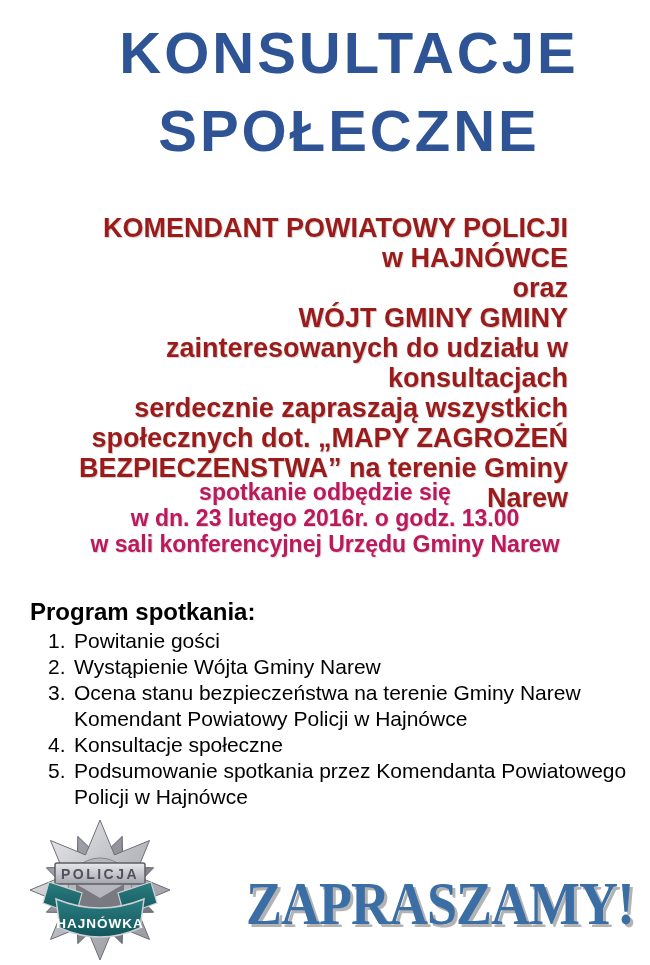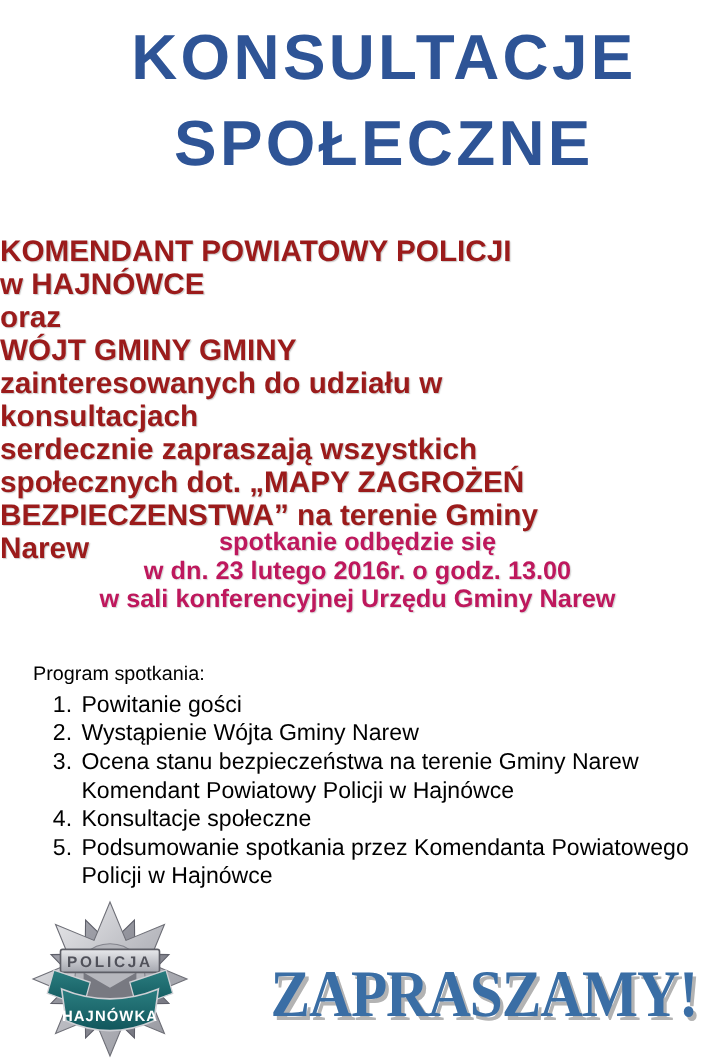--- a/index.html
+++ b/index.html
@@ -22,21 +22,21 @@
     font-size: 58px;
     letter-spacing: 3px;
     line-height: 78px;
     margin-left: 24px;
   }
 
   
   .invitation {
     position: absolute;
     top: 213px; left: 0; width: 568px;
-    text-align: left;
+    text-align: right;
     color: #9B1B1B;
     font-weight: bold;
     font-size: 27px;
     line-height: 30px;
     text-shadow: 1px 1px 1px rgba(140,140,140,0.45);
   }
 
   
   .meeting {
     position: absolute;
@@ -49,22 +49,22 @@
     text-shadow: 1px 1px 1px rgba(150,150,150,0.4);
   }
 
   
   .program {
     position: absolute;
     top: 598px; left: 30px; width: 600px;
     color: #000;
   }
   .program-heading {
-    font-weight: normal;
-    font-size: 18px;
+    font-weight: bold;
+    font-size: 24px;
     line-height: 28px;
     margin-bottom: 2px;
   }
   .program-item {
     display: flex;
     font-size: 21px;
     line-height: 26px;
     margin-left: 18px;
   }
   .program-item .num {

